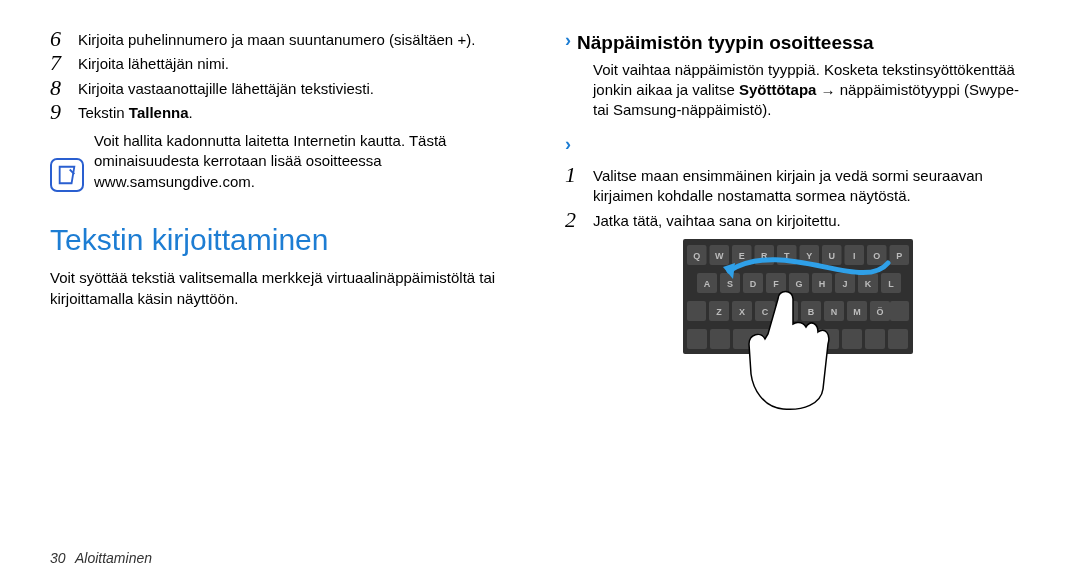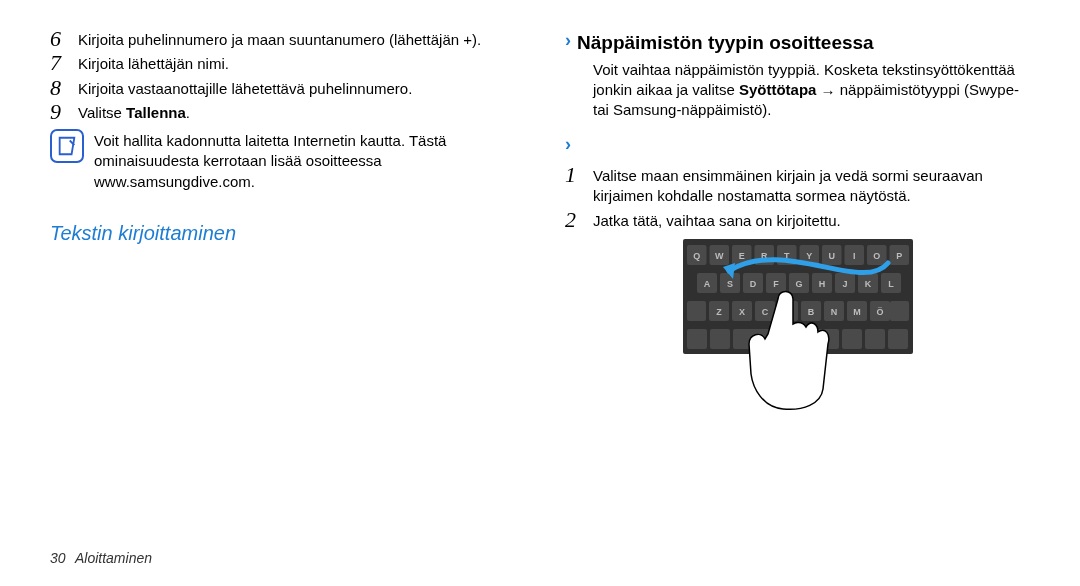--- a/index.html
+++ b/index.html
@@ -32,43 +32,42 @@
     font-size: 22px;
     min-width: 28px;
     text-align: left;
     line-height: 1;
     margin-top: -2px;
   }
   .num.big2 { font-size: 22px; }
   .num-text { flex: 1; }
   .note {
     display: flex;
-    align-items: flex-start;
+    align-items: flex-end;
     margin-top: 6px;
     margin-bottom: 6px;
   }
   .note-icon {
     width: 34px;
     height: 34px;
     min-width: 34px;
     border-radius: 7px;
     border: 2px solid #2a5fd0;
     display: flex;
     align-items: center;
     justify-content: center;
     margin-right: 10px;
   }
   .note-icon svg { width: 22px; height: 22px; }
   .note-body { flex: 1; padding-top: 2px; }
   .h1 {
     color: #1d7dd3;
-    font-size: 20px;
+    font-size: 30px;
     margin-top: 28px;
     margin-bottom: 8px;
-    font-style: italic;
   }
   .h2 {
     font-weight: bold;
     font-size: 19px;
     margin-bottom: 4px;
     display: flex;
     align-items: flex-start;
   }
   .chev {
     color: #1d7dd3;
@@ -99,48 +98,49 @@
   .hand { fill: #fff; stroke: #000; stroke-width: 1.5; }
   .arrow { fill: none; stroke: #2fa0e8; stroke-width: 5; stroke-linecap: round; }
 </style>
 </head>
 <body>
 
 <div class="page">
   <div class="col">
     <div class="num-item">
       <div class="num">6</div>
-      <div class="num-text">Kirjoita puhelinnumero ja maan suuntanumero (lähettäjän +).</div>
+      <div class="num-text">Kirjoita puhelinnumero ja maan suuntanumero (sisältäen +).</div>
     </div>
     <div class="num-item">
       <div class="num">7</div>
       <div class="num-text">Kirjoita lähettäjän nimi.</div>
     </div>
     <div class="num-item">
       <div class="num">8</div>
-      <div class="num-text">Kirjoita vastaanottajille lähetettävä puhelinnumero.</div>
+      <div class="num-text">Kirjoita vastaanottajille lähettäjän tekstiviesti.</div>
     </div>
     <div class="num-item">
       <div class="num">9</div>
       <div class="num-text">
-        <span>Valitse </span><b>Tallenna</b><span>.</span>
+        <span>Tekstin </span><b>Tallenna</b><span>.</span>
       </div>
     </div>
 
     <div class="note">
       <div class="note-icon">
         <svg viewBox="0 0 24 24">
             <path d="M4 3 L20 3 L17 21 L4 21 Z" fill="none" stroke="#2a5fd0" stroke-width="2"></path>
             <line x1="15" y1="6" x2="20" y2="11" stroke="#2a5fd0" stroke-width="2"></line>
           </svg>
       </div>
       <div class="note-body">Voit hallita kadonnutta laitetta Internetin kautta. Tästä ominaisuudesta kerrotaan lisää osoitteessa www.samsungdive.com.</div>
     </div>
 
     <div class="h1">Tekstin kirjoittaminen</div>
+    <div class="para">Voit syöttää tekstiä valitsemalla merkkejä virtuaalinäppäimistöltä tai kirjoittamalla käsin näyttöön.</div>
 
   </div>
 
   <div class="col right">
     <div class="h2">
       <span class="chev">›</span>
       <span>Näppäimistön tyypin osoitteessa</span>
     </div>
     <div class="para indent">
       <span>Voit vaihtaa näppäimistön tyyppiä. Kosketa tekstinsyöttökenttää jonkin aikaa ja valitse </span><b>Syöttötapa</b><span> → näppäimistötyyppi (Swype- tai Samsung-näppäimistö).</span>

